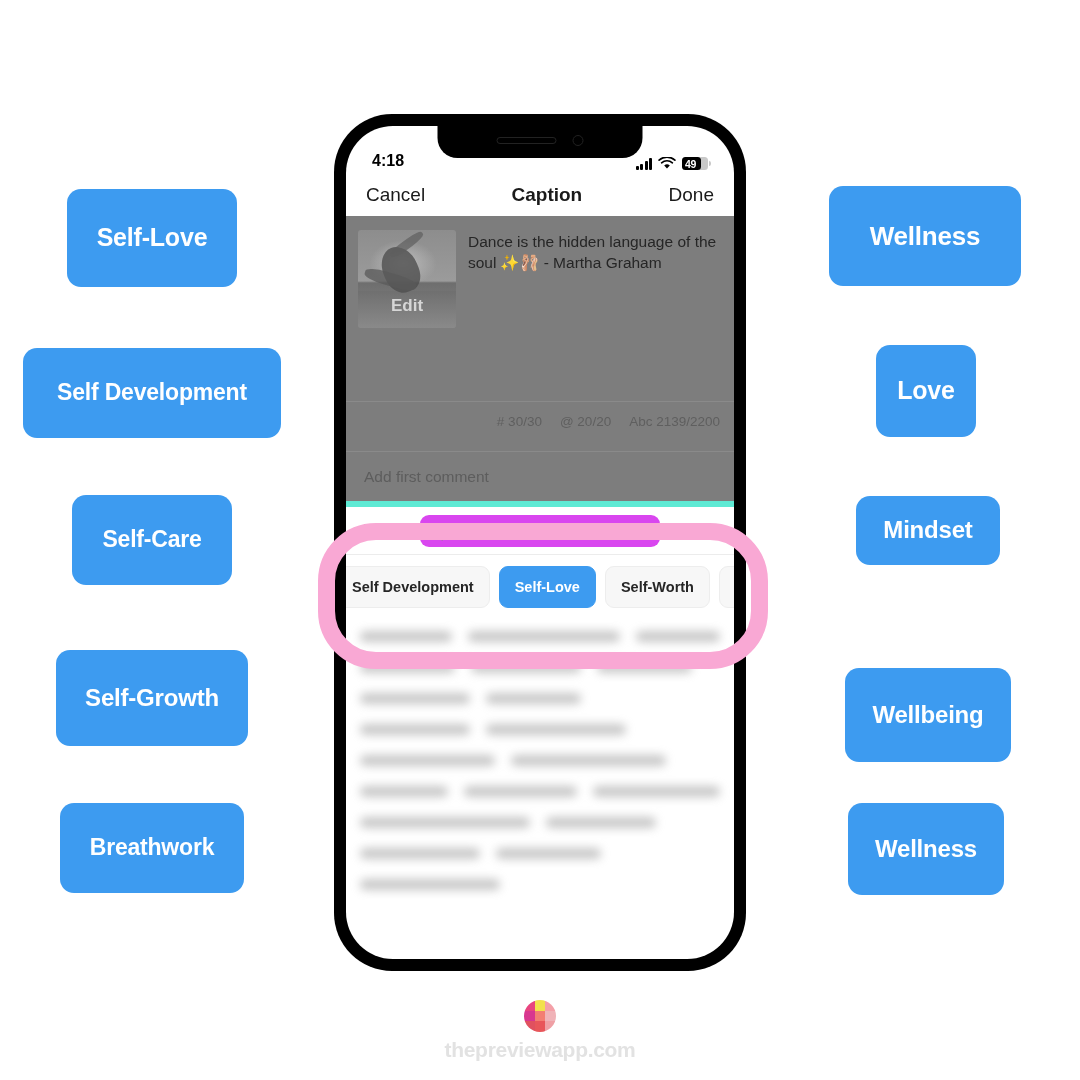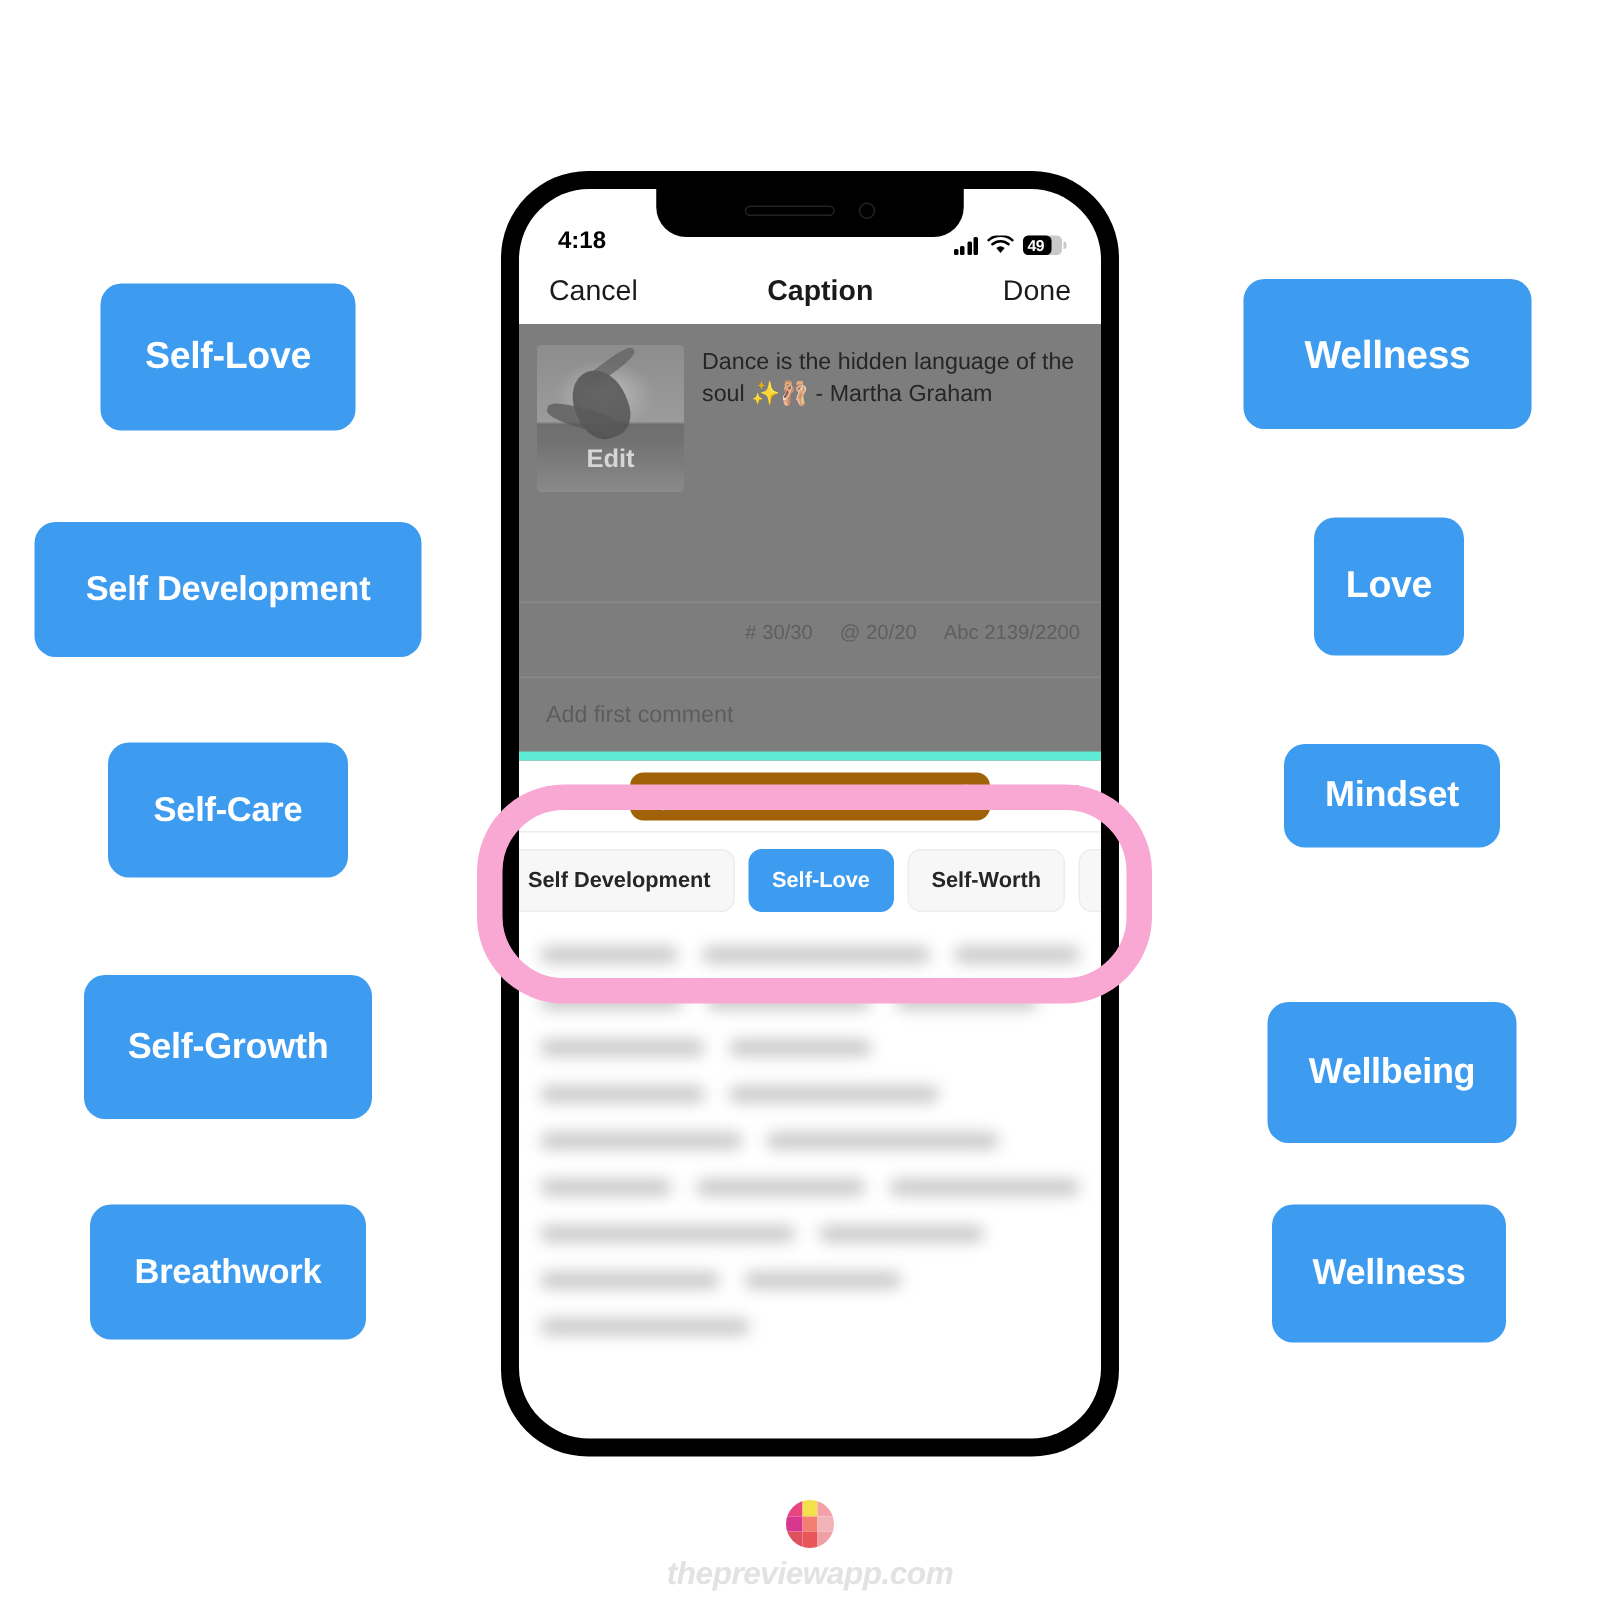--- a/index.html
+++ b/index.html
@@ -194,21 +194,21 @@
 
   
   #hashtag-panel { background:#fff; }
   #search-row {
     display:flex; align-items:center; gap:10px;
     padding: 10px 14px; height: 48px;
     border-bottom: 1px solid #ececec;
   }
   #add-all { font-size:16px; color:#1a1a1a; white-space:nowrap; }
   #search-field {
-    flex:1; height: 32px; background:#a16207; border-radius:9px;
+    flex:1; height: 32px; background:#d946ef; border-radius:9px;
     display:flex; align-items:center; gap:7px; padding: 0 9px;
     position: relative;
   }
   #search-field .mag {
     width:12px; height:12px; border:1.7px solid #8a8a8a;
     border-radius:50%; position:relative; flex:0 0 auto;
   }
   #search-field .mag::after {
     content:""; position:absolute; right:-4px; bottom:-3px;
     width:5.5px; height:1.7px; background:#8a8a8a;
@@ -254,21 +254,21 @@
     width: 450px; height: 146px;
     border: 17px solid #f9a8d4;
     border-radius: 58px;
     z-index: 60;
     pointer-events: none;
   }
 
   
   #footer {
     position:absolute; left:0; right:0; bottom: 18px;
-    display:flex; flex-direction:column; align-items:center; gap:6px;font-style:italic;
+    display:flex; flex-direction:column; align-items:center; gap:6px;
   }
   #logo {
     width: 32px; height: 32px; border-radius: 50%;
     overflow: hidden;
     display: grid;
     grid-template-columns: repeat(3, 1fr);
     grid-template-rows: repeat(3, 1fr);
   }
   #logo span { display:block; }
   #watermark {

